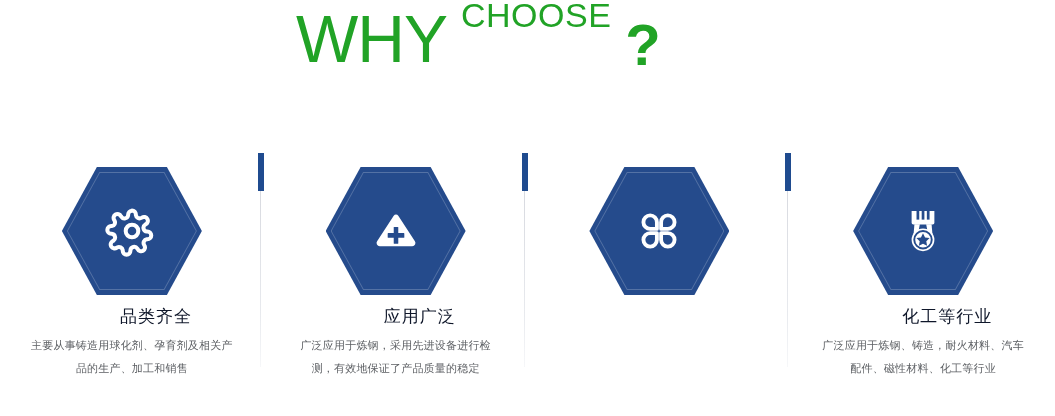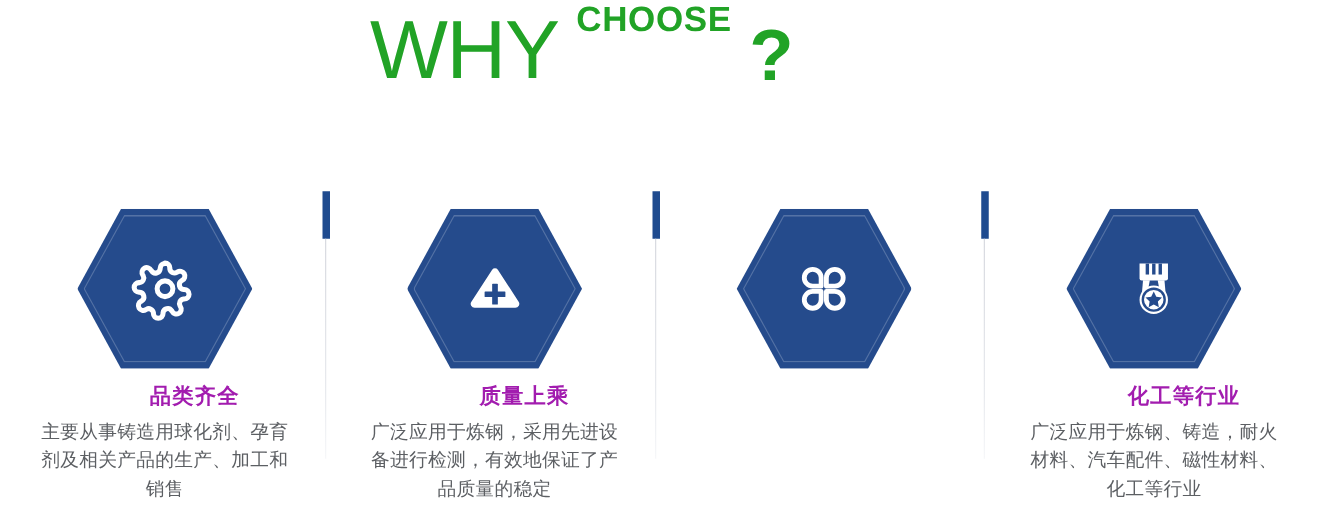--- a/index.html
+++ b/index.html
@@ -47,25 +47,25 @@
     margin-top: 6px;
     white-space: nowrap;
   }
   .mid-block {
     display: flex;
     flex-direction: column;
     margin-left: 14px;
     margin-top: 2px;
   }
   .choose-word {
-    font-size: 28px;
+    font-size: 34px;
     line-height: 27px;
     color: #21a326;
     letter-spacing: 0.5px;
-    font-weight: 700;
+    font-weight: 400;
     white-space: nowrap;
   }
   .cn-title {
     font-size: 30px;
     line-height: 34px;
     color: #23408e;
     letter-spacing: 1px;
     margin-top: 2px;
     white-space: nowrap;
   }
@@ -167,28 +167,28 @@
   .txt {
     position: absolute;
     top: 209px;
     left: 0;
     width: 100%;
     text-align: center;
   }
   .feat-title {
     font-size: 17px;
     line-height: 24px;
-    color: #a21caf;
+    color: #0f172a;
     letter-spacing: 1px;
     margin: 0 0 5px 0;
-    font-weight: 700;
+    font-weight: 400;
     padding-left: 48px;
   }
   .feat-desc {
-    font-size: 15px;
+    font-size: 11px;
     line-height: 23px;
     color: #5c5f63;
     margin: 0 auto;
     width: 208px;
     letter-spacing: 0.2px;
   }
 </style>
 </head>
 <body>
 
@@ -231,21 +231,21 @@
         <div class="hex"></div>
         <div class="hex-inner-line"></div>
         <div class="hex-inner-fill"></div>
         <svg class="hex-icon" viewBox="0 0 64 64">
           <path fill="#ffffff" d="M29.4 14.6a3.2 3.2 0 0 1 5.2 0l19 29.2a3.6 3.6 0 0 1-3 5.6H13.4a3.6 3.6 0 0 1-3-5.6z"></path>
           <rect x="29.4" y="27.5" width="5.2" height="19" rx="0.6" fill="#254b8c"></rect>
           <rect x="22.5" y="34.4" width="19" height="5.2" rx="0.6" fill="#254b8c"></rect>
         </svg>
       </div>
       <div class="txt">
-        <div class="feat-title">质量上乘</div>
+        <div class="feat-title">应用广泛</div>
         <div class="feat-desc">广泛应用于炼钢，采用先进设备进行检测，有效地保证了产品质量的稳定</div>
       </div>
       <div class="divider">
         <div class="blue-seg"></div>
         <div class="gray-seg"></div>
       </div>
     </div>
 
     <div class="col">
       <div class="hex-wrap">

